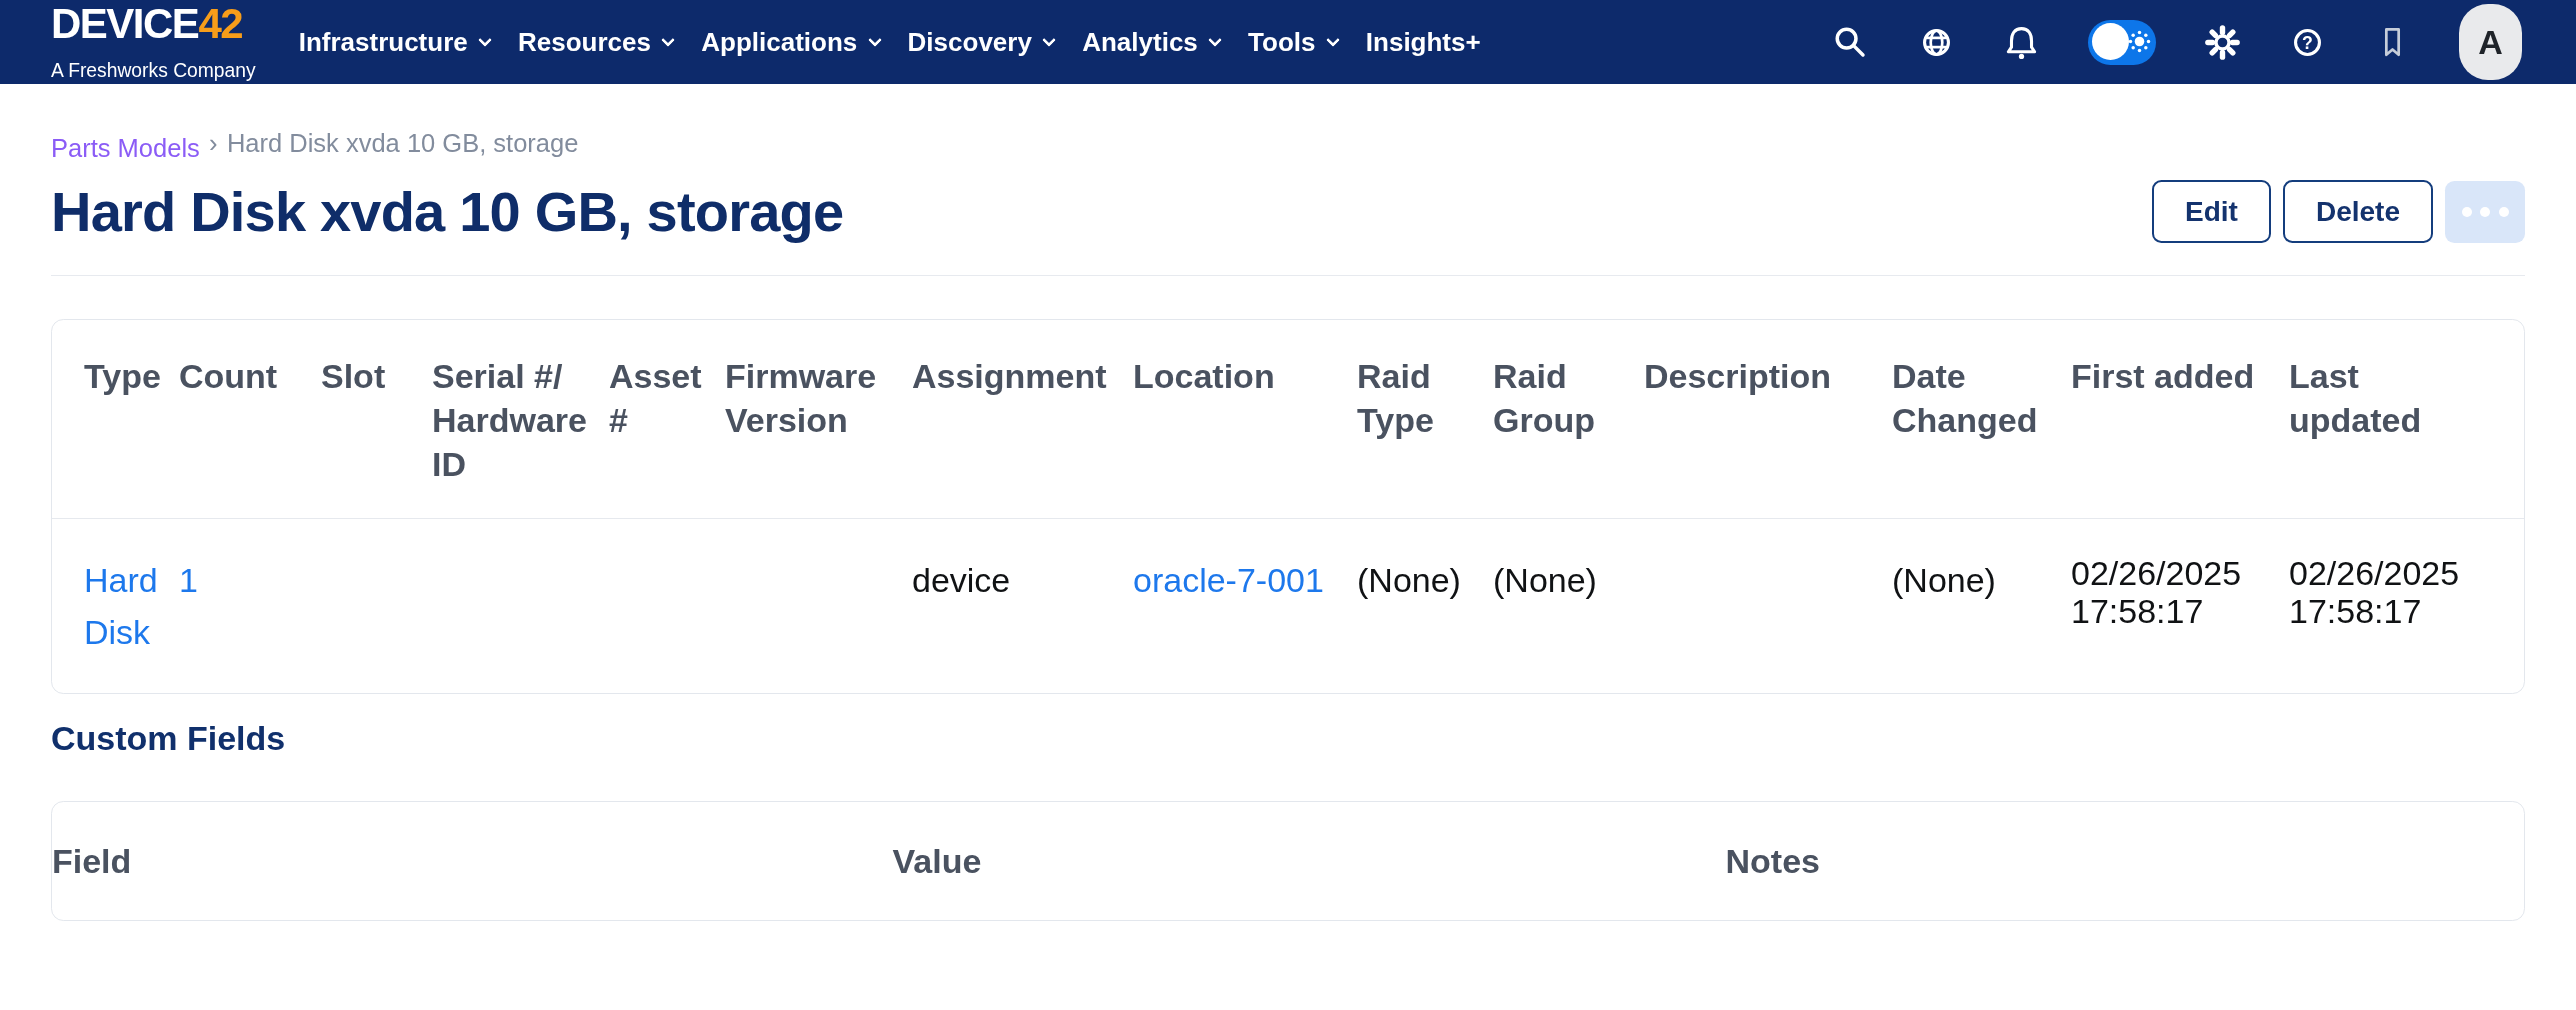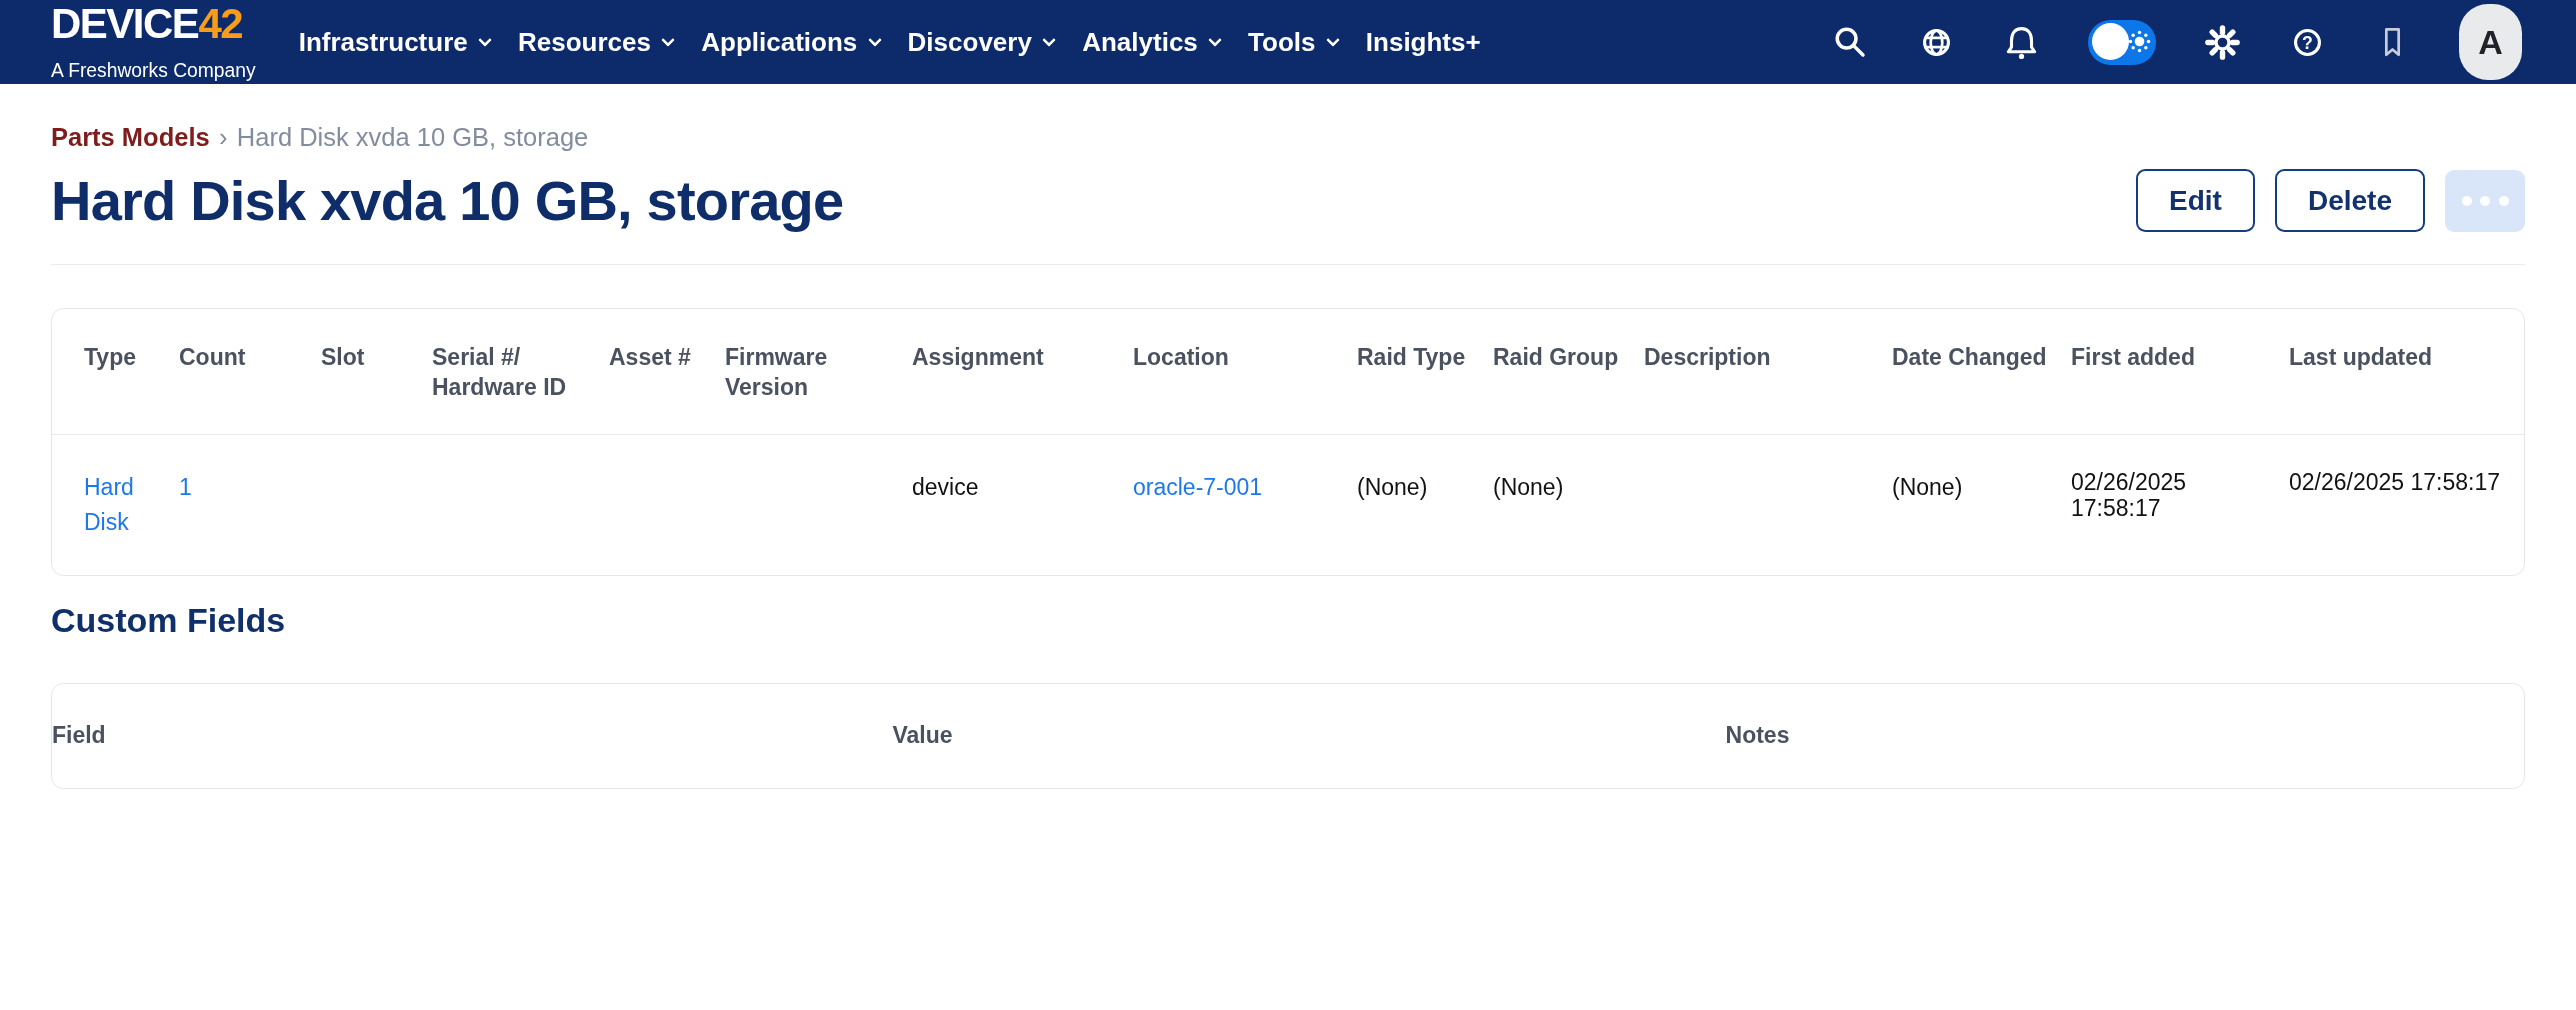--- a/index.html
+++ b/index.html
@@ -53,28 +53,28 @@
   .avatar {
     width: 63px; height: 76px; border-radius: 29px;
     background: #e9eaec; display: flex; align-items: center; justify-content: center;
     font-size: 34px; font-weight: 600; color: #1f2329; cursor: pointer;
   }
 
   
   .content { padding: 0 51px; }
 
   .breadcrumb { margin-top: 39px; font-size: 25.5px; display: flex; align-items: center; gap: 9.3px; }
-  .breadcrumb a { color: #7f1d1d; text-decoration: none; font-weight: 700; cursor: pointer; }
+  .breadcrumb a { color: #8b5cf6; text-decoration: none; font-weight: 400; cursor: pointer; margin-top: 11px; }
   .breadcrumb .sep, .breadcrumb .cur { color: #828c9d; }
 
   .title-row { margin-top: 17px; display: flex; align-items: center; justify-content: space-between; }
   h1 {
     margin: 0; font-size: 56px; font-weight: 800; color: #0f2d69; letter-spacing: -0.8px; line-height: 1.1;
   }
-  .actions { display: flex; align-items: center; gap: 20px; }
+  .actions { display: flex; align-items: center; gap: 12px; }
   .btn {
     height: 63px; padding: 0 31px;
     background: #ffffff; border: 2.3px solid #143d7d; border-radius: 9.3px;
     color: #14336e; font-size: 28px; font-weight: 700;
     font-family: "Liberation Sans", sans-serif;
     display: flex; align-items: center; cursor: pointer;
   }
   .btn-more {
     width: 80px; height: 62px; border: none; border-radius: 9.3px;
     background: #d9e6f9; display: flex; align-items: center; justify-content: center; gap: 8.5px;
@@ -85,21 +85,21 @@
   .divider { margin: 32px 0 0 0; border: none; border-top: 1.5px solid #e7eaef; }
 
   h2.section-heading { margin: 80px 0 0 0; font-size: 34px; font-weight: 700; color: #10306c; }
   h2.section-heading.second { margin-top: 25px; }
 
   .card {
     margin-top: 43px;
     border: 1.5px solid #e3e7ed; border-radius: 12.3px;
     background: #ffffff; overflow: hidden;
   }
-  table { width: 100%; border-collapse: collapse; table-layout: fixed; font-size: 23px; }
+  table { width: 100%; border-collapse: collapse; table-layout: fixed; font-size: 34px; }
   thead th {
     text-align: left; vertical-align: top;
     color: #4a5260; font-weight: 700; line-height: 1.3;
     padding: 34px 15.4px 31px 0;
   }
   .parts-table thead th { border-bottom: 1.5px solid #e6e9ee; }
   th:first-child, td:first-child { padding-left: 32px; }
   tbody td {
     vertical-align: top; color: #101214; line-height: 1.55;
     padding: 35px 15.4px 34px 0;

